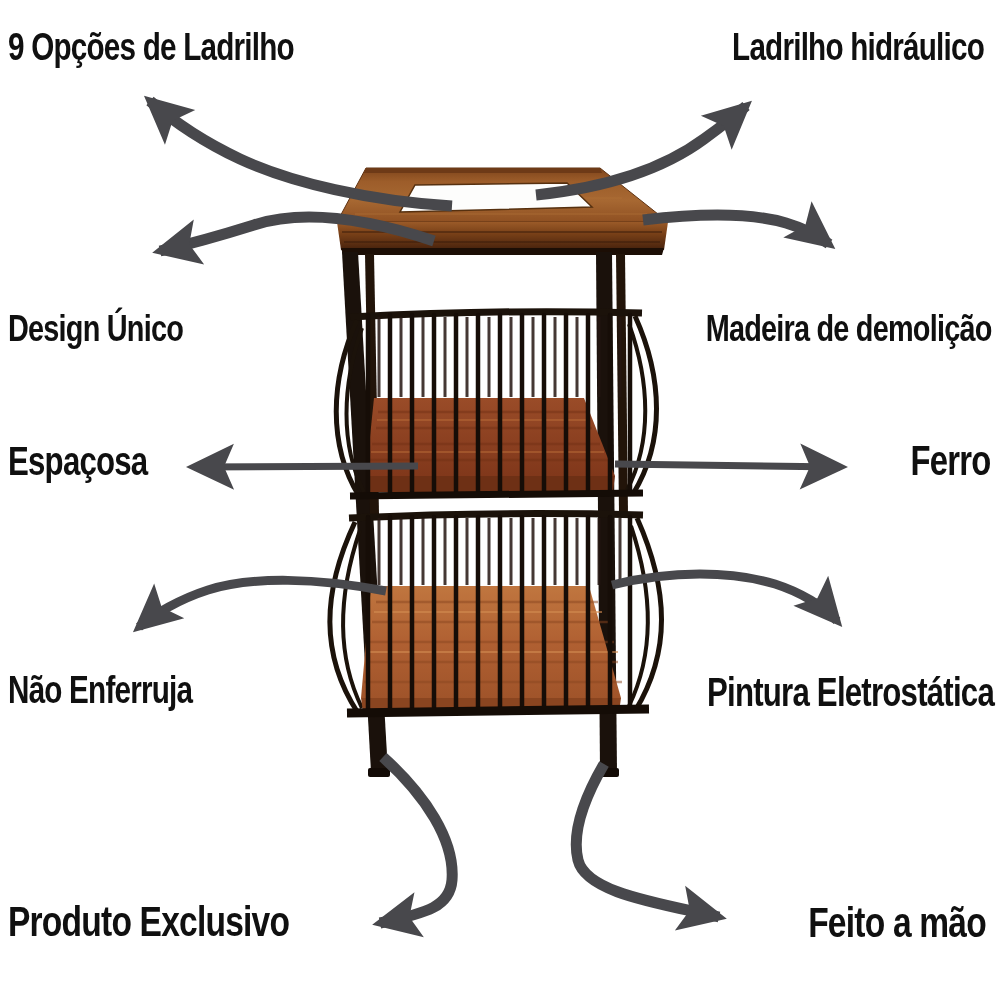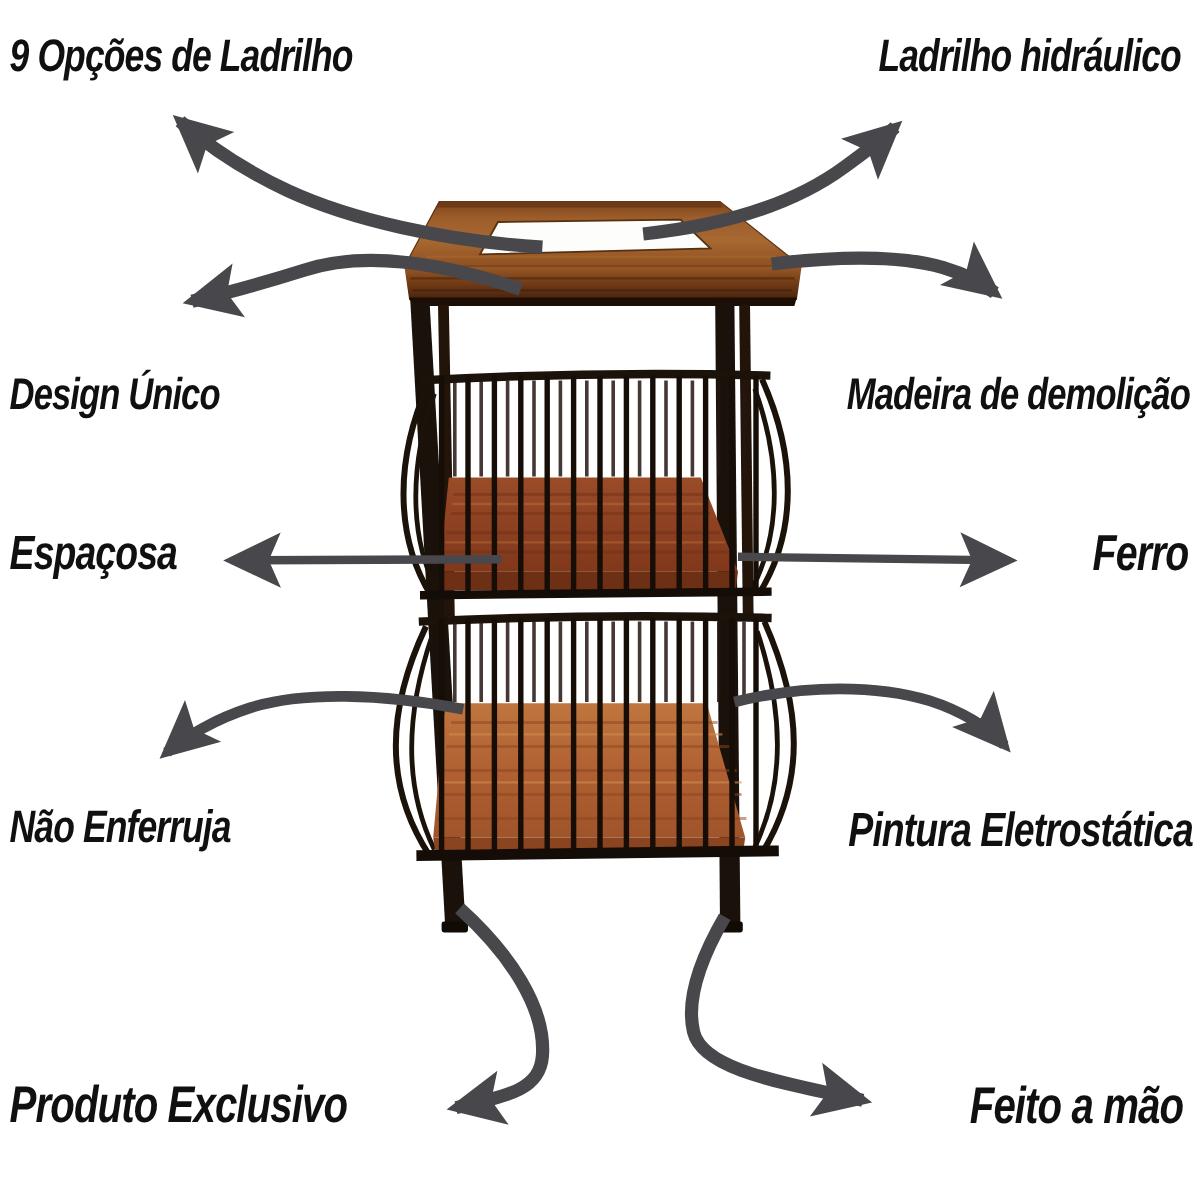--- a/index.html
+++ b/index.html
@@ -1,18 +1,18 @@
 <!DOCTYPE html>
 <html><head>
 <meta charset="utf-8">
 <style>
   html,body{margin:0;padding:0;background:#ffffff;}
   .canvas{
     position:relative;width:1000px;height:1000px;background:#ffffff;
-    overflow:hidden;font-family:"Liberation Sans",sans-serif;font-style:italic;
+    overflow:hidden;font-family:"Liberation Sans",sans-serif;
   }
   .illustration{position:absolute;left:0;top:0;width:1000px;height:1000px;}
   .label{
     position:absolute;font-family:"Liberation Sans",sans-serif;
     font-weight:bold;color:#101010;white-space:nowrap;
     letter-spacing:-1px;line-height:1.05;
   }
   .label.left{transform:scaleX(0.78);transform-origin:0 50%;}
   .label.right{transform:scaleX(0.78);transform-origin:100% 50%;}
 </style>

